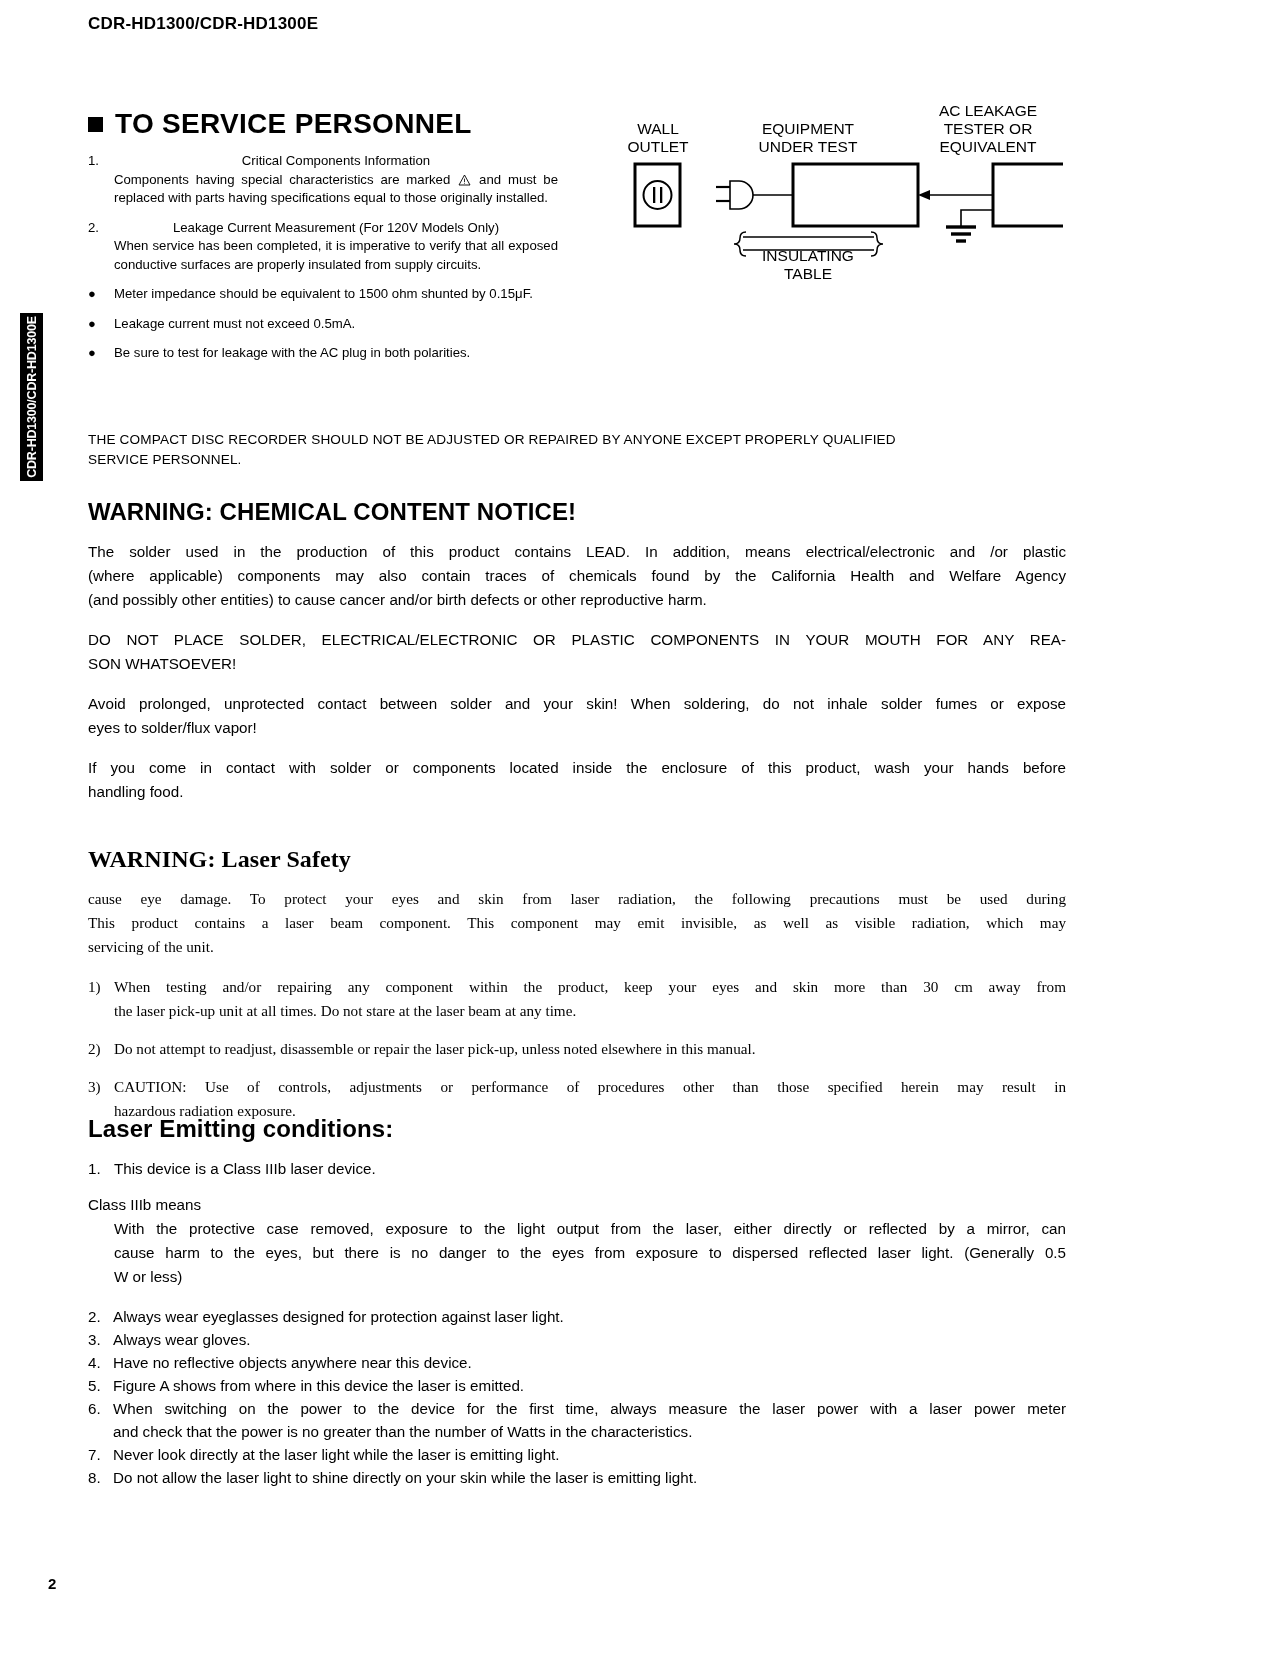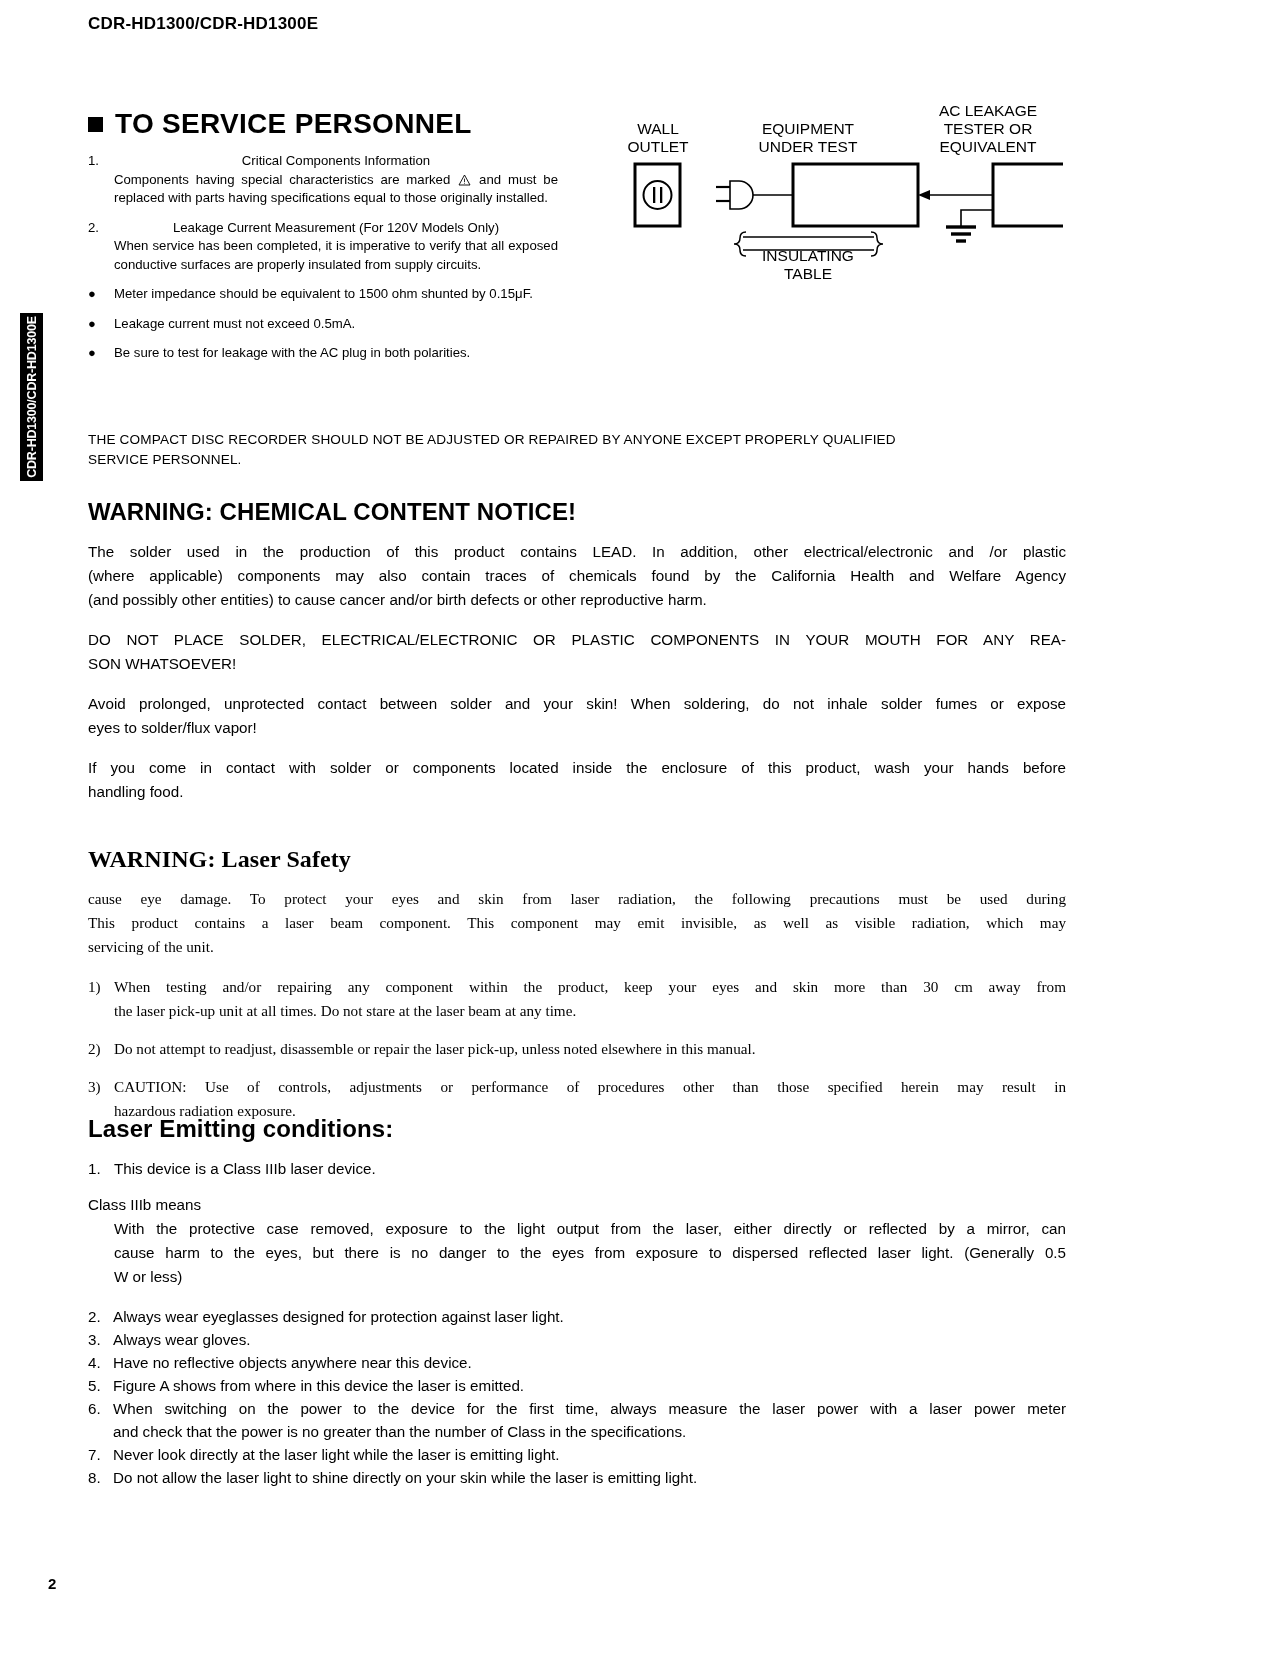--- a/index.html
+++ b/index.html
@@ -290,21 +290,21 @@
 
   <div class="statement">
     <span>THE COMPACT DISC RECORDER SHOULD NOT BE ADJUSTED OR REPAIRED BY ANYONE EXCEPT PROPERLY QUALIFIED</span>
     <span class="last">SERVICE PERSONNEL.</span>
   </div>
 
   <div class="sec" style="top:498px;">
     <h1 class="sec-h1">WARNING: CHEMICAL CONTENT NOTICE!</h1>
 
     <p class="para">
-      <span class="jline">The solder used in the production of this product contains LEAD.  In addition, other electrical/electronic and /or plastic</span>
+      <span class="jline">The solder used in the production of this product contains LEAD.  In addition, means electrical/electronic and /or plastic</span>
       <span class="jline">(where applicable) components may also contain traces of chemicals found by the California Health and Welfare Agency</span>
       <span class="lastline">(and possibly other entities) to cause cancer and/or birth defects or other reproductive harm.</span>
     </p>
 
     <p class="para">
       <span class="jline">DO NOT PLACE SOLDER, ELECTRICAL/ELECTRONIC OR PLASTIC COMPONENTS IN YOUR MOUTH FOR ANY REA-</span>
       <span class="lastline">SON WHATSOEVER!</span>
     </p>
 
     <p class="para">
@@ -379,21 +379,21 @@
       <span class="li-body">Have no reflective objects anywhere near this device.</span>
     </div>
     <div class="tight-li">
       <span class="li-marker">5.</span>
       <span class="li-body">Figure A shows from where in this device the laser is emitted.</span>
     </div>
     <div class="tight-li">
       <span class="li-marker">6.</span>
       <span class="li-body">
         <span class="jline">When switching on the power to the device for the first time, always measure the laser power with a laser power meter</span>
-        <span class="lastline">and check that the power is no greater than the number of Class in the specifications.</span>
+        <span class="lastline">and check that the power is no greater than the number of Watts in the characteristics.</span>
       </span>
     </div>
     <div class="tight-li">
       <span class="li-marker">7.</span>
       <span class="li-body">Never look directly at the laser light while the laser is emitting light.</span>
     </div>
     <div class="tight-li">
       <span class="li-marker">8.</span>
       <span class="li-body">Do not allow the laser light to shine directly on your skin while the laser is emitting light.</span>
     </div>

